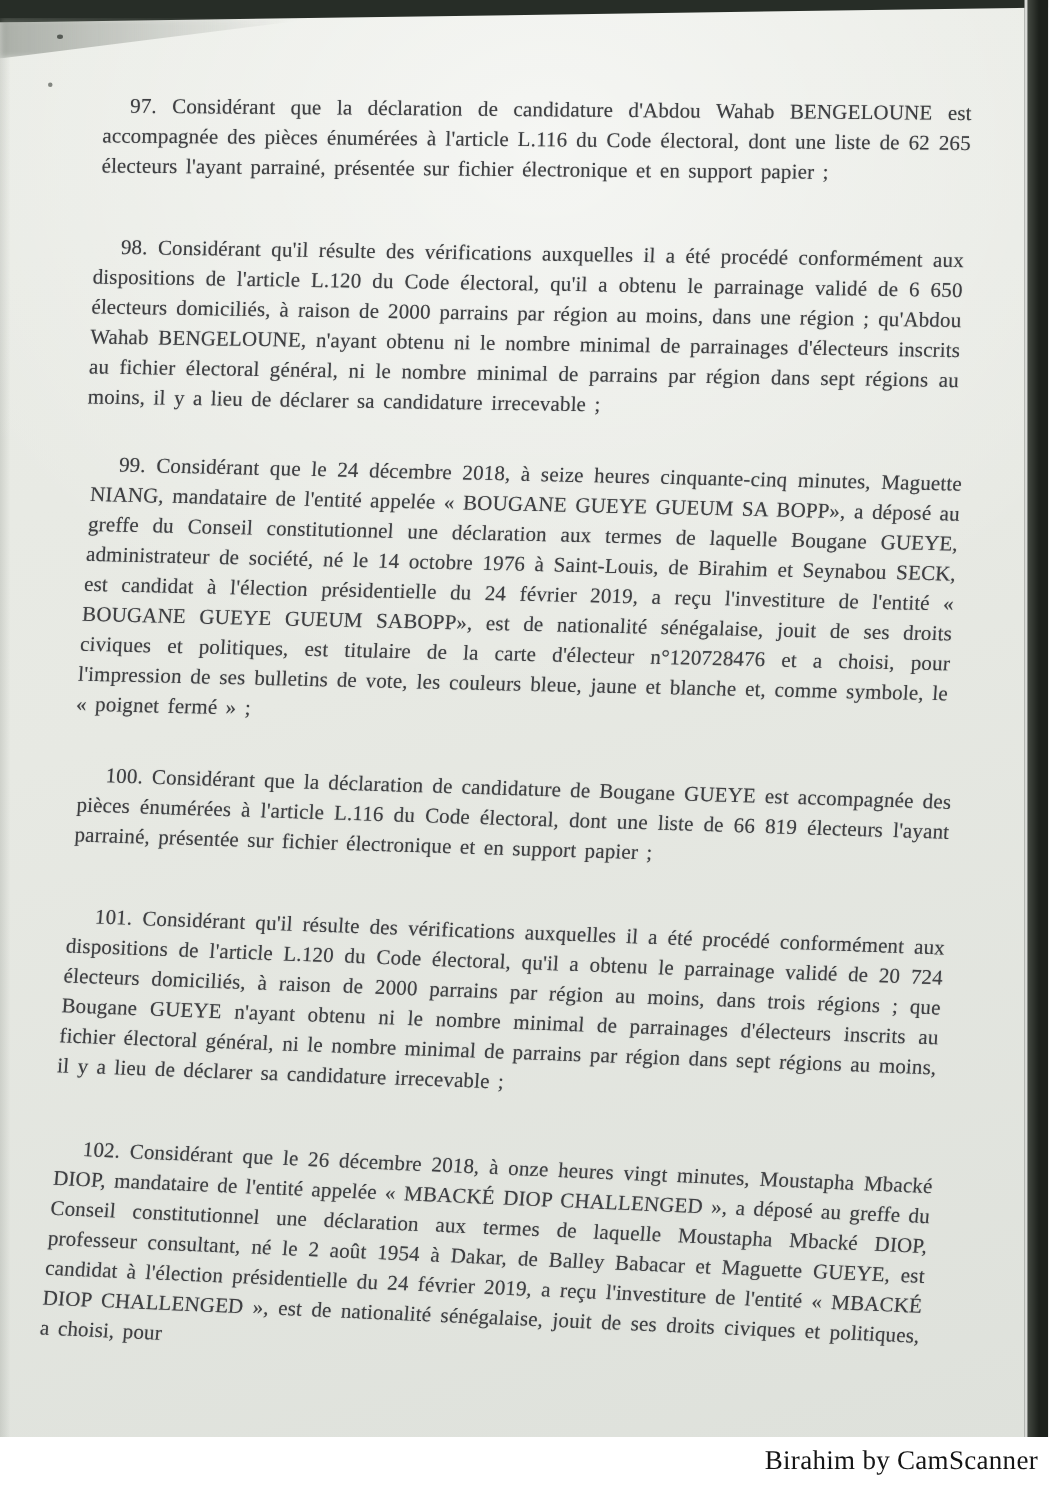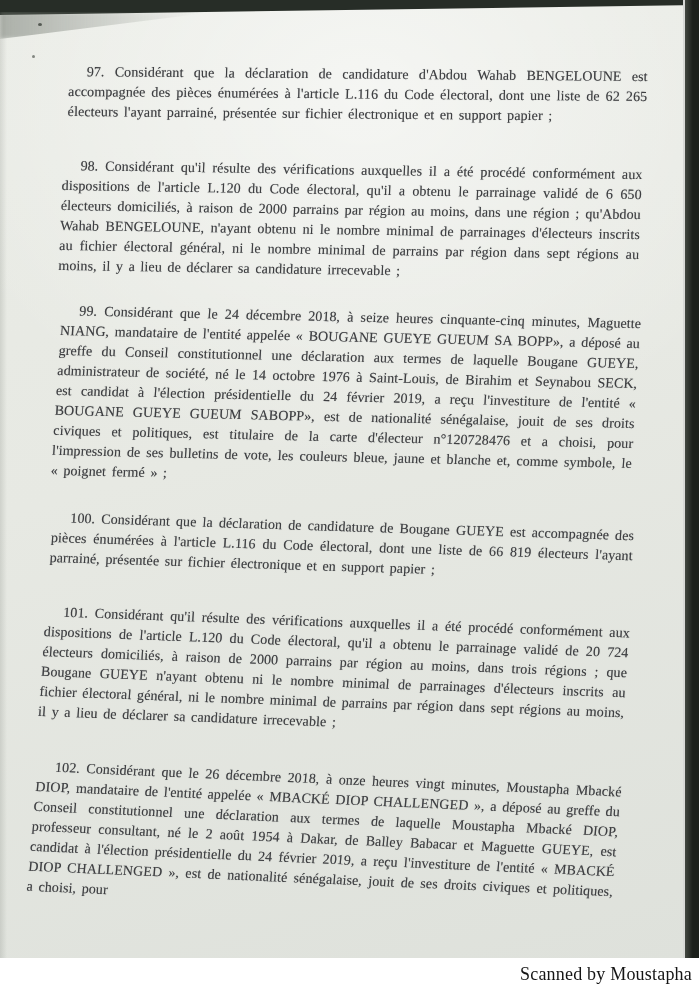--- a/index.html
+++ b/index.html
@@ -97,16 +97,16 @@
     <p class="para p98">98. Considérant qu'il résulte des vérifications auxquelles il a été procédé conformément aux dispositions de l'article L.120 du Code électoral, qu'il a obtenu le parrainage validé de 6 650 électeurs domiciliés, à raison de 2000 parrains par région au moins, dans une région ; qu'Abdou Wahab BENGELOUNE, n'ayant obtenu ni le nombre minimal de parrainages d'électeurs inscrits au fichier électoral général, ni le nombre minimal de parrains par région dans sept régions au moins, il y a lieu de déclarer sa candidature irrecevable ;</p>
     <p class="para p99">99. Considérant que le 24 décembre 2018, à seize heures cinquante-cinq minutes, Maguette NIANG, mandataire de l'entité appelée « BOUGANE GUEYE GUEUM SA BOPP», a déposé au greffe du Conseil constitutionnel une déclaration aux termes de laquelle Bougane GUEYE, administrateur de société, né le 14 octobre 1976 à Saint-Louis, de Birahim et Seynabou SECK, est candidat à l'élection présidentielle du 24 février 2019, a reçu l'investiture de l'entité « BOUGANE GUEYE GUEUM SABOPP», est de nationalité sénégalaise, jouit de ses droits civiques et politiques, est titulaire de la carte d'électeur n°120728476 et a choisi, pour l'impression de ses bulletins de vote, les couleurs bleue, jaune et blanche et, comme symbole, le « poignet fermé » ;</p>
     <p class="para p100">100. Considérant que la déclaration de candidature de Bougane GUEYE est accompagnée des pièces énumérées à l'article L.116 du Code électoral, dont une liste de 66 819 électeurs l'ayant parrainé, présentée sur fichier électronique et en support papier ;</p>
     <p class="para p101">101. Considérant qu'il résulte des vérifications auxquelles il a été procédé conformément aux dispositions de l'article L.120 du Code électoral, qu'il a obtenu le parrainage validé de 20 724 électeurs domiciliés, à raison de 2000 parrains par région au moins, dans trois régions ; que Bougane GUEYE n'ayant obtenu ni le nombre minimal de parrainages d'électeurs inscrits au fichier électoral général, ni le nombre minimal de parrains par région dans sept régions au moins, il y a lieu de déclarer sa candidature irrecevable ;</p>
     <p class="para p102">102. Considérant que le 26 décembre 2018, à onze heures vingt minutes, Moustapha Mbacké DIOP, mandataire de l'entité appelée « MBACKÉ DIOP CHALLENGED », a déposé au greffe du Conseil constitutionnel une déclaration aux termes de laquelle Moustapha Mbacké DIOP, professeur consultant, né le 2 août 1954 à Dakar, de Balley Babacar et Maguette GUEYE, est candidat à l'élection présidentielle du 24 février 2019, a reçu l'investiture de l'entité « MBACKÉ DIOP CHALLENGED », est de nationalité sénégalaise, jouit de ses droits civiques et politiques, a choisi, pour</p>
 
     <div class="edge-right"></div>
   </div>
 
   <div class="footer">
-    <span class="watermark">Scanned by Moustapha</span>
+    <span class="watermark">Birahim by CamScanner</span>
   </div>
 
 </div>
 
 </body></html>

